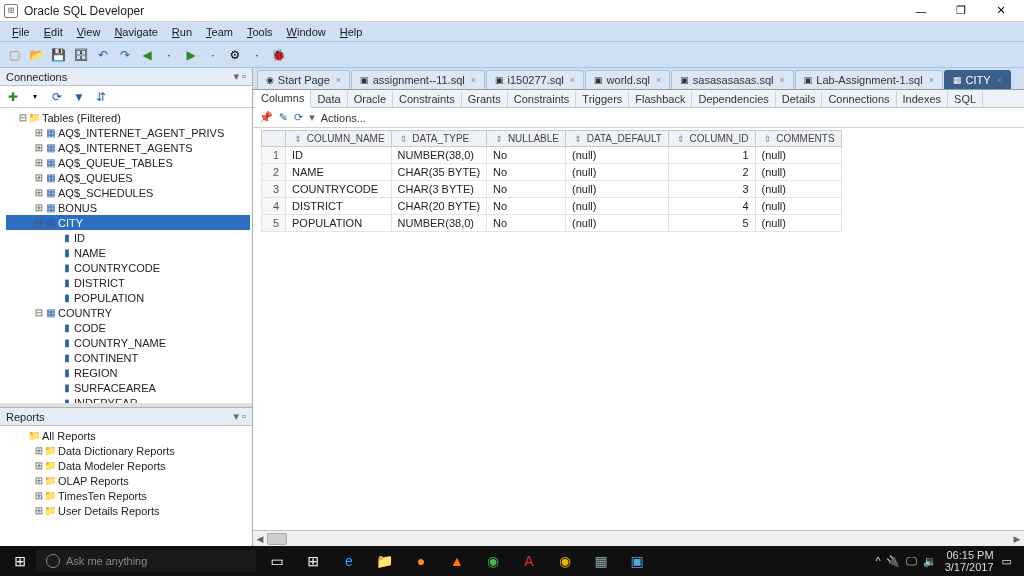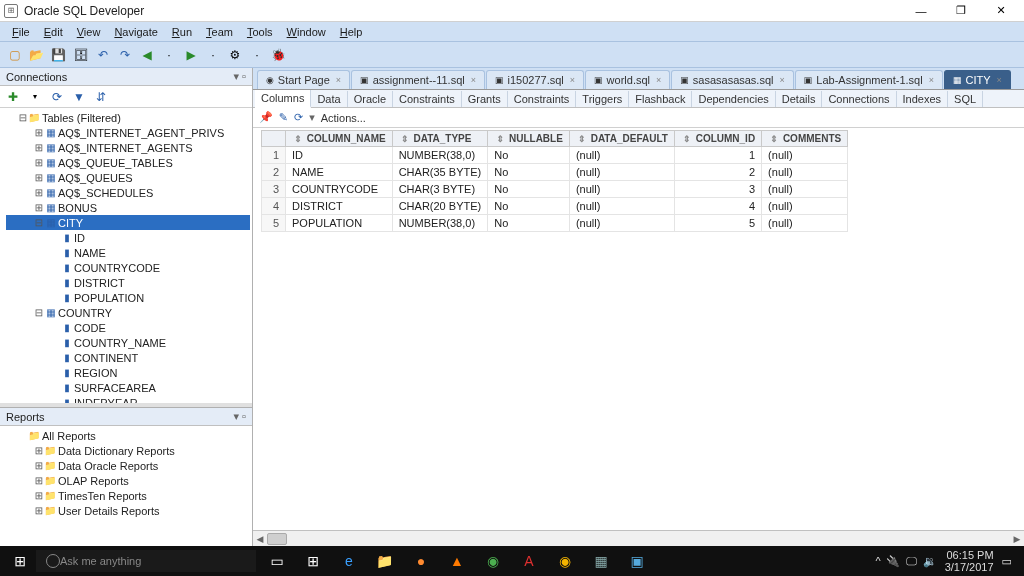--- a/index.html
+++ b/index.html
@@ -32,31 +32,31 @@
 .doc-tab.active { background: #3a5f8a; color: #fff; border-color: #3a5f8a; }
 .doc-tab .tab-icon { font-size: 9px; }
 .doc-tab .close { font-size: 9px; color: #888; margin-left: 2px; }
 .sub-tabs { height: 18px; background: #eef3fa; border-bottom: 1px solid #c0c0c0; display: flex; align-items: center; padding: 0 2px; }
 .sub-tab { padding: 2px 6px; font-size: 11px; color: #333; border-right: 1px solid #c9d4e2; }
 .sub-tab.active { background: #fff; border-bottom: 2px solid #fff; }
 .actions-bar { height: 20px; display: flex; align-items: center; gap: 6px; padding: 0 6px; border-bottom: 1px solid #d0d0d0; background: #fff; }
 .actions-bar .act-icon { font-size: 11px; }
 .grid-wrap { flex: 1; overflow: auto; background: #fff; }
 table.grid { border-collapse: collapse; font-family: "Courier New", monospace; font-size: 11px; color: #222; margin-left: 8px; margin-top: 2px; }
-table.grid th { background: #eef1f6; border: 1px solid #c9c9c9; padding: 2px 6px; font-weight: bold; font-family: Tahoma, sans-serif; font-size: 10px; color: #444; text-align: left; white-space: nowrap; }
+table.grid th { background: #eef1f6; border: 1px solid #c9c9c9; padding: 2px 6px; font-weight: normal; font-family: Tahoma, sans-serif; font-size: 10px; color: #444; text-align: left; white-space: nowrap; }
 table.grid td { border: 1px solid #e4e4e4; padding: 2px 6px; white-space: nowrap; }
 table.grid td.rownum { text-align: right; font-family: Tahoma, sans-serif; color: #555; background: #f7f7f7; width: 24px; }
 table.grid td.right { text-align: right; }
 .hscroll { height: 16px; background: #f0f0f0; border-top: 1px solid #c0c0c0; position: relative; }
 .hscroll .thumb { position: absolute; left: 14px; top: 2px; height: 12px; width: 20px; background: #cfcfcf; border: 1px solid #aaa; border-radius: 2px; }
 .hscroll .arrow-l, .hscroll .arrow-r { position: absolute; top: 0; width: 14px; height: 16px; display: flex; align-items: center; justify-content: center; color: #666; font-size: 9px; }
 .hscroll .arrow-l { left: 0; } .hscroll .arrow-r { right: 0; }
 .taskbar { position: absolute; left: 0; right: 0; bottom: 0; height: 30px; background: #101010; display: flex; align-items: center; padding: 0 4px; color: #ccc; }
 .taskbar .start { width: 32px; height: 30px; display: flex; align-items: center; justify-content: center; font-size: 14px; color: #fff; }
-.taskbar .search { display: flex; align-items: center; padding: 0 10px; height: 22px; background: #1a1a1a; width: 220px; color: #888; font-size: 12px; }
+.taskbar .search { display: flex; align-items: center; gap: 6px; padding: 0 10px; height: 22px; background: #1a1a1a; width: 220px; color: #888; font-size: 12px; }
 .taskbar .task-icons { display: flex; gap: 2px; margin-left: 4px; }
 .taskbar .task-icon { width: 34px; height: 30px; display: flex; align-items: center; justify-content: center; font-size: 14px; }
 .taskbar .tray { margin-left: auto; display: flex; align-items: center; gap: 8px; padding: 0 8px; font-size: 10px; color: #ddd; }
 .taskbar .tray .clock { text-align: right; line-height: 1.1; }
 .splitter { height: 4px; background: #e0e0e0; cursor: row-resize; }
 .icon-green{color:#2a8a2a;} .icon-blue{color:#2a5faa;} .icon-orange{color:#d08a2a;} .icon-red{color:#c03030;}
 .col-icon { width: 12px; display: inline-block; text-align: center; font-size: 9px; color: #888; }
 </style>
 </head>
 <body>
@@ -257,21 +257,21 @@
           <div class="tree-row">
             <span class="ind" style="width: 28px;"></span>
             <span class="twisty">⊞</span>
             <span class="icon icon-blue">📁</span>
             <span> Data Dictionary Reports</span>
           </div>
           <div class="tree-row">
             <span class="ind" style="width: 28px;"></span>
             <span class="twisty">⊞</span>
             <span class="icon icon-blue">📁</span>
-            <span> Data Oracle Reports</span>
+            <span> Data Modeler Reports</span>
           </div>
           <div class="tree-row">
             <span class="ind" style="width: 28px;"></span>
             <span class="twisty">⊞</span>
             <span class="icon icon-blue">📁</span>
             <span> OLAP Reports</span>
           </div>
           <div class="tree-row">
             <span class="ind" style="width: 28px;"></span>
             <span class="twisty">⊞</span>

